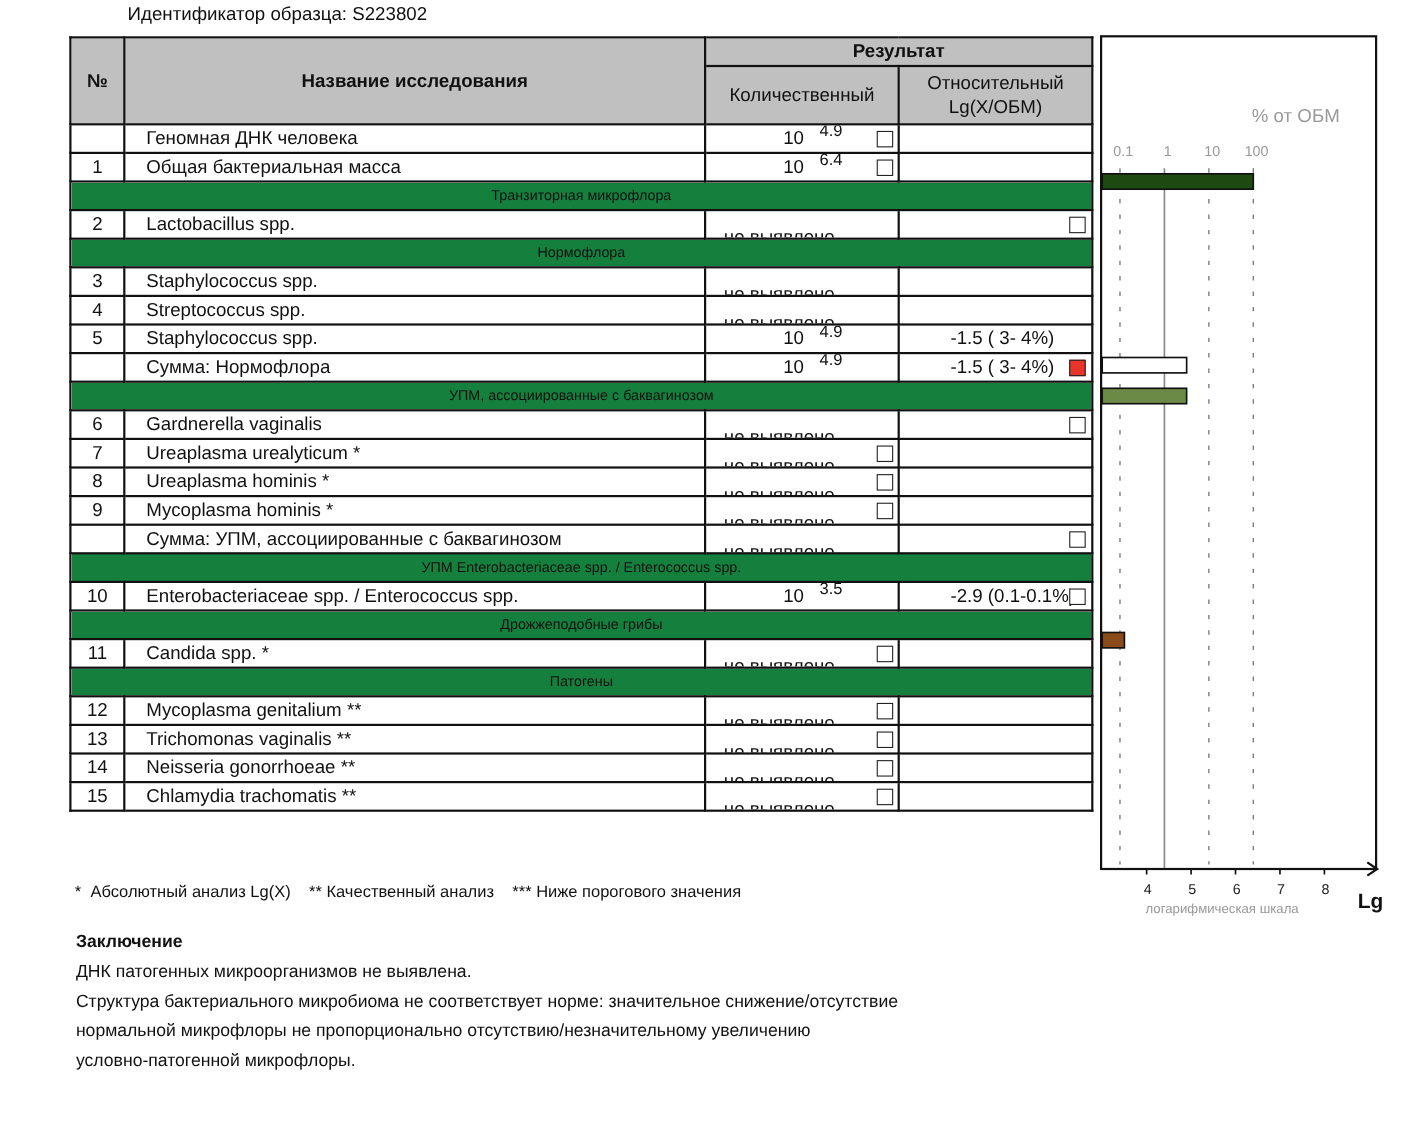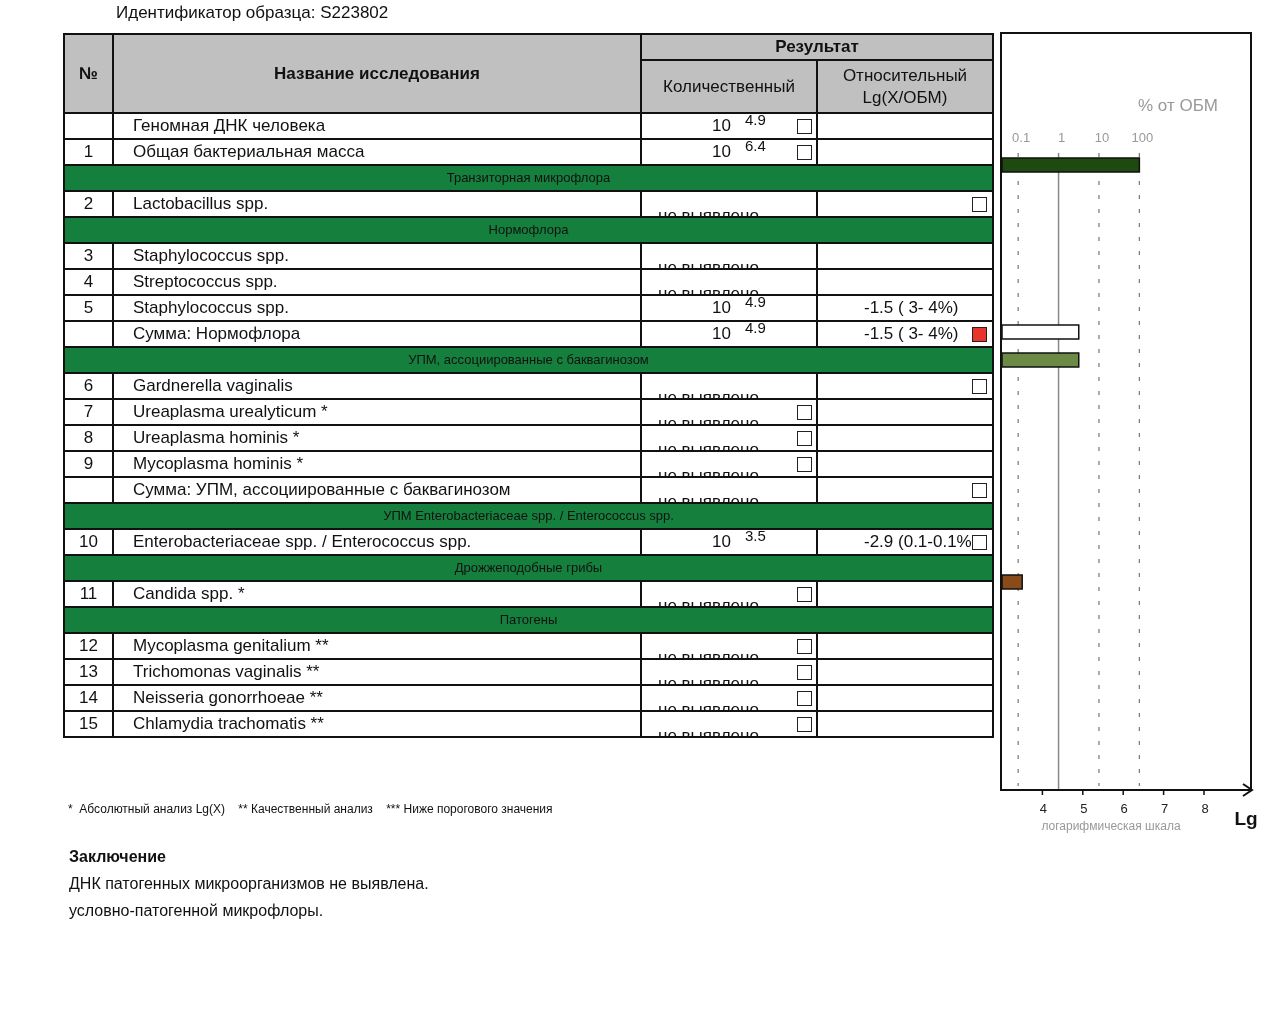--- a/index.html
+++ b/index.html
@@ -17,21 +17,21 @@
   td.name { padding-left: 19px !important; }
   tr.section td { background: #15803d; text-align: center; font-size: 13px; height: 24px; }
   td.quant, td.rel { position: relative; }
   .nv { position: absolute; left: 16px; top: 12px; }
   .pow { position: absolute; left: 70px; top: 0; }
   .pow .exp { position: absolute; left: 33px; top: -6px; font-size: 15px; }
   .relval { position: absolute; left: 18px; top: 0; margin-left: 28px; }
   .chk { position: absolute; width: 13px; height: 13px; border: 1.5px solid #222; background: #fff; top: 5px; }
   .chk.q { left: 155px; }
   .chk.r { right: 5px; }
-  .footnote { position: absolute; left: 68px; top: 802px; font-size: 12px; }
+  .footnote { position: absolute; left: 68px; top: 802px; font-size: 15px; }
   .conclusion { position: absolute; left: 69px; top: 843px; font-size: 16px; line-height: 27px; }
   .conclusion .title { font-weight: bold; }
   #chart { position: absolute; left: 0; top: 0; }
 </style>
 </head>
 <body>
 
 <div class="sample-id">Идентификатор образца: S223802</div>
 
 <table class="results">
@@ -271,14 +271,16 @@
     <text x="1205" y="813" text-anchor="middle" font-size="13" fill="#222" font-family="Liberation Sans, sans-serif">8</text>
     <text x="1246" y="825" text-anchor="middle" font-size="19" font-weight="bold" fill="#111" font-family="Liberation Sans, sans-serif">Lg</text>
     <text x="1111" y="830" text-anchor="middle" font-size="12" fill="#999" font-family="Liberation Sans, sans-serif">логарифмическая шкала</text>
   </svg>
 
 <div class="footnote" style="white-space:pre">*  Абсолютный анализ Lg(X)    ** Качественный анализ    *** Ниже порогового значения</div>
 
 <div class="conclusion">
   <div class="title">Заключение</div>
   <div>ДНК патогенных микроорганизмов не выявлена.</div>
+  <div>Структура бактериального микробиома не соответствует норме: значительное снижение/отсутствие</div>
+  <div>нормальной микрофлоры не пропорционально отсутствию/незначительному увеличению</div>
   <div>условно-патогенной микрофлоры.</div>
 </div>
 
 </body></html>

